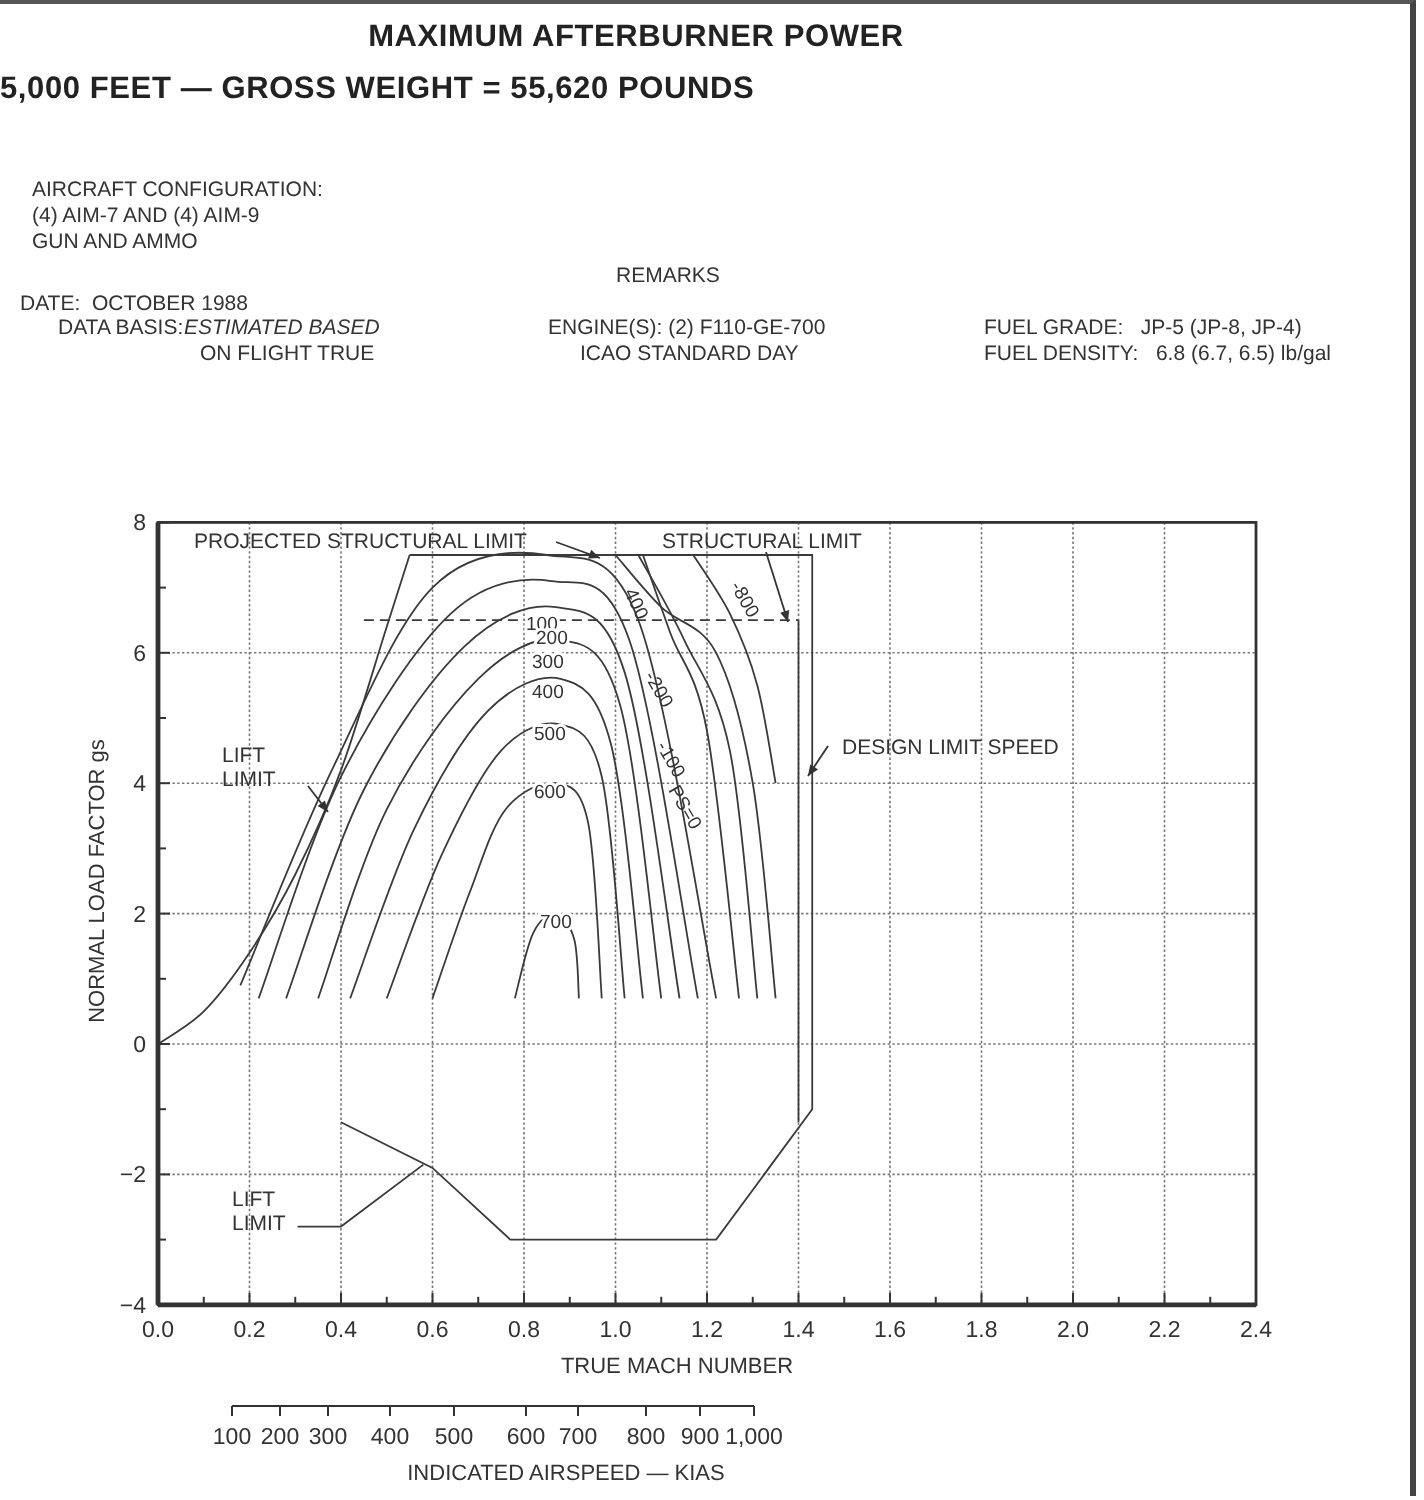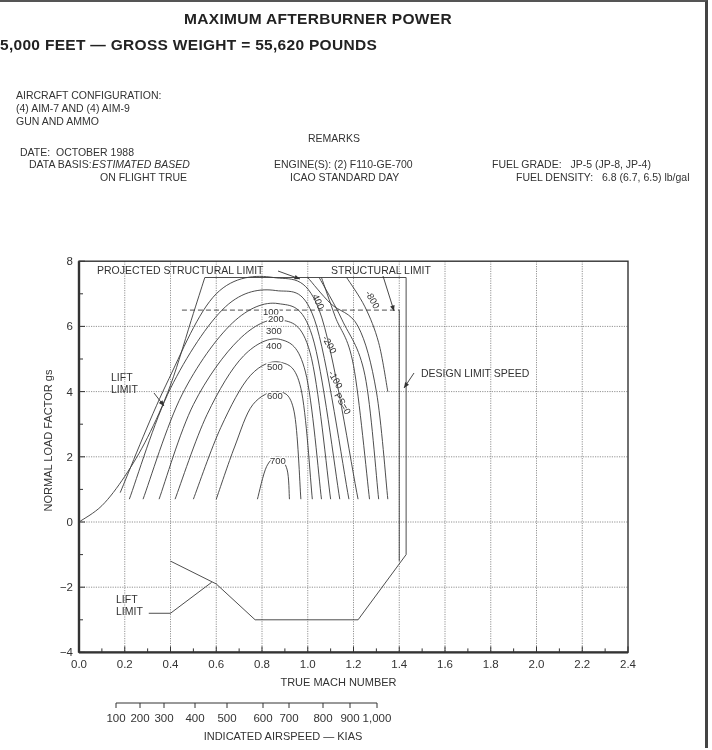--- a/index.html
+++ b/index.html
@@ -19,28 +19,28 @@
 
 <div class="frame"></div>
 
 <div class="title1">MAXIMUM AFTERBURNER POWER</div>
 <div class="title2">5,000 FEET — GROSS WEIGHT = 55,620 POUNDS</div>
 
 <div class="meta" style="left:16px; top:89px;">AIRCRAFT CONFIGURATION:</div>
 <div class="meta" style="left:16px; top:102px;">(4) AIM-7 AND (4) AIM-9</div>
 <div class="meta" style="left:16px; top:115px;">GUN AND AMMO</div>
 <div class="meta" style="left:308px; top:132px;">REMARKS</div>
-<div class="meta" style="left:20px; top:146px;">DATE:  OCTOBER 1988</div>
+<div class="meta" style="left:10px; top:146px;">DATE:  OCTOBER 1988</div>
 <div class="meta" style="left:16px; top:158px;margin-left:13px;">DATA BASIS:</div>
 <div class="meta" style="left:92px; top:158px;font-style:italic;">ESTIMATED BASED</div>
 <div class="meta" style="left:100px; top:171px;">ON FLIGHT TRUE</div>
 <div class="meta" style="left:274px; top:158px;">ENGINE(S): (2) F110-GE-700</div>
 <div class="meta" style="left:290px; top:171px;">ICAO STANDARD DAY</div>
 <div class="meta" style="left:492px; top:158px;">FUEL GRADE:   JP-5 (JP-8, JP-4)</div>
-<div class="meta" style="left:492px; top:171px;margin-left:24px;">FUEL DENSITY:   6.8 (6.7, 6.5) lb/gal</div>
+<div class="meta" style="left:492px; top:171px;">FUEL DENSITY:   6.8 (6.7, 6.5) lb/gal</div>
 
 <svg id="chart" width="712" height="750" style="position:absolute; left:0; top:0;" xmlns="http://www.w3.org/2000/svg">
   <g id="grid">
       <line x1="124.75" y1="261.2" x2="124.75" y2="652.4" stroke="#777" stroke-width="0.8" stroke-dasharray="1.2 1.2"></line>
       <line x1="170.5" y1="261.2" x2="170.5" y2="652.4" stroke="#777" stroke-width="0.8" stroke-dasharray="1.2 1.2"></line>
       <line x1="216.25" y1="261.2" x2="216.25" y2="652.4" stroke="#777" stroke-width="0.8" stroke-dasharray="1.2 1.2"></line>
       <line x1="262" y1="261.2" x2="262" y2="652.4" stroke="#777" stroke-width="0.8" stroke-dasharray="1.2 1.2"></line>
       <line x1="307.75" y1="261.2" x2="307.75" y2="652.4" stroke="#777" stroke-width="0.8" stroke-dasharray="1.2 1.2"></line>
       <line x1="353.5" y1="261.2" x2="353.5" y2="652.4" stroke="#777" stroke-width="0.8" stroke-dasharray="1.2 1.2"></line>
       <line x1="399.25" y1="261.2" x2="399.25" y2="652.4" stroke="#777" stroke-width="0.8" stroke-dasharray="1.2 1.2"></line>

